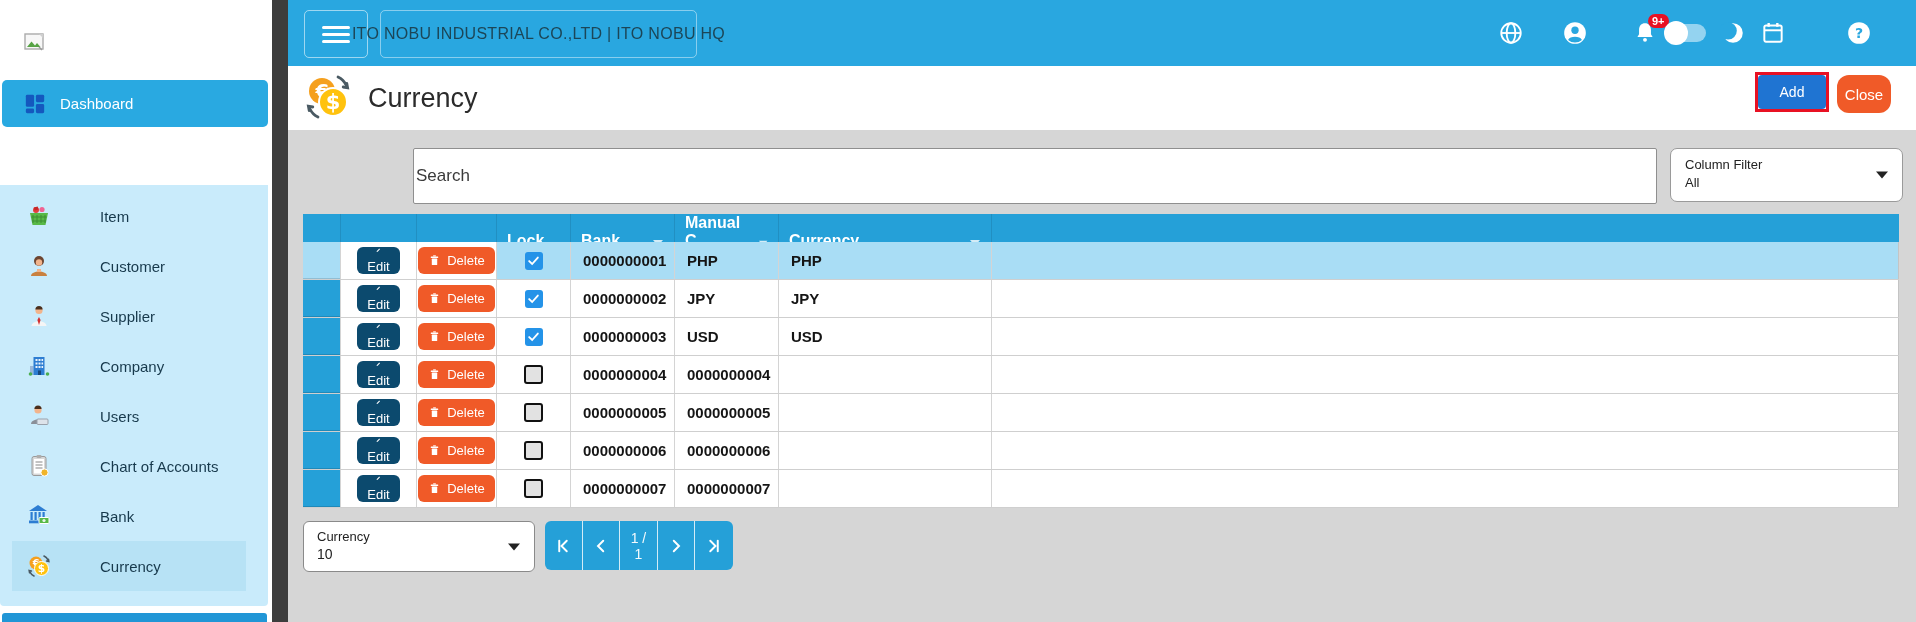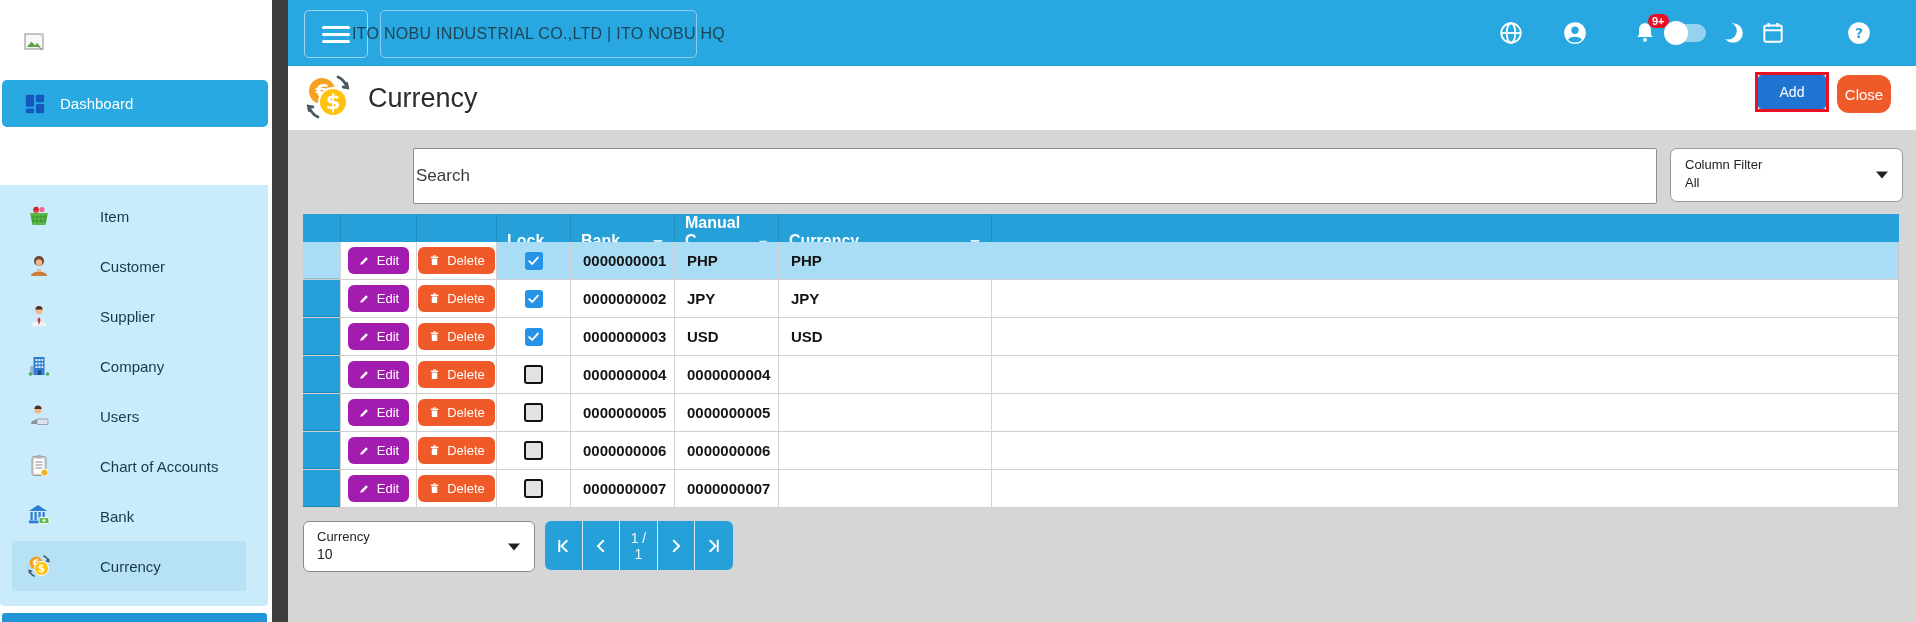--- a/index.html
+++ b/index.html
@@ -70,21 +70,21 @@
   .t-body .t-row{height:37px;background:#fff;border-bottom:1px solid #CFCFCF;}
   .t-body .t-row.hl .cell{background:#A9DDF5;}
   .cell{display:flex;align-items:center;border-left:1px solid #D4D4D4;overflow:hidden;}
   .cell.sel{background:#25A0D8;border-left:none;border-bottom:1px solid rgba(0,0,0,.14);}
   .cell.actions{justify-content:center;background:#fff !important;}
   .cell.ck{justify-content:center;}
   .cell.txt{padding-left:12px;font-weight:bold;font-size:15px;color:#151515;}
   .cell.fill{border-right:1px solid #C4C4C4;}
   .mini-btn{display:flex;align-items:center;gap:6px;border:none;border-radius:6px;color:#fff;
             font-size:13px;font-family:inherit;height:27px;padding:0 10px;cursor:pointer;}
-  .mini-edit{background:#a21caf;}
+  .mini-edit{background:#0c4a6e;flex-direction:column;}
   .mini-del{background:#F05A28;}
   .cbx{width:18px;height:18px;border-radius:3px;display:flex;align-items:center;justify-content:center;cursor:pointer;}
   .cbx.on{background:#2493E8;}
   .cbx.off{background:#E2E2E2;border:2px solid #111;width:15px;height:15px;}
 
   
   .psize{position:absolute;left:15px;top:391px;width:230px;height:49px;background:#fff;border:1px solid #8a8a8a;
          border-radius:6px;cursor:pointer;}
   .psize .l1{position:absolute;left:13px;top:7px;font-size:13px;color:#222;}
   .psize .l2{position:absolute;left:13px;top:24px;font-size:14px;color:#222;}

